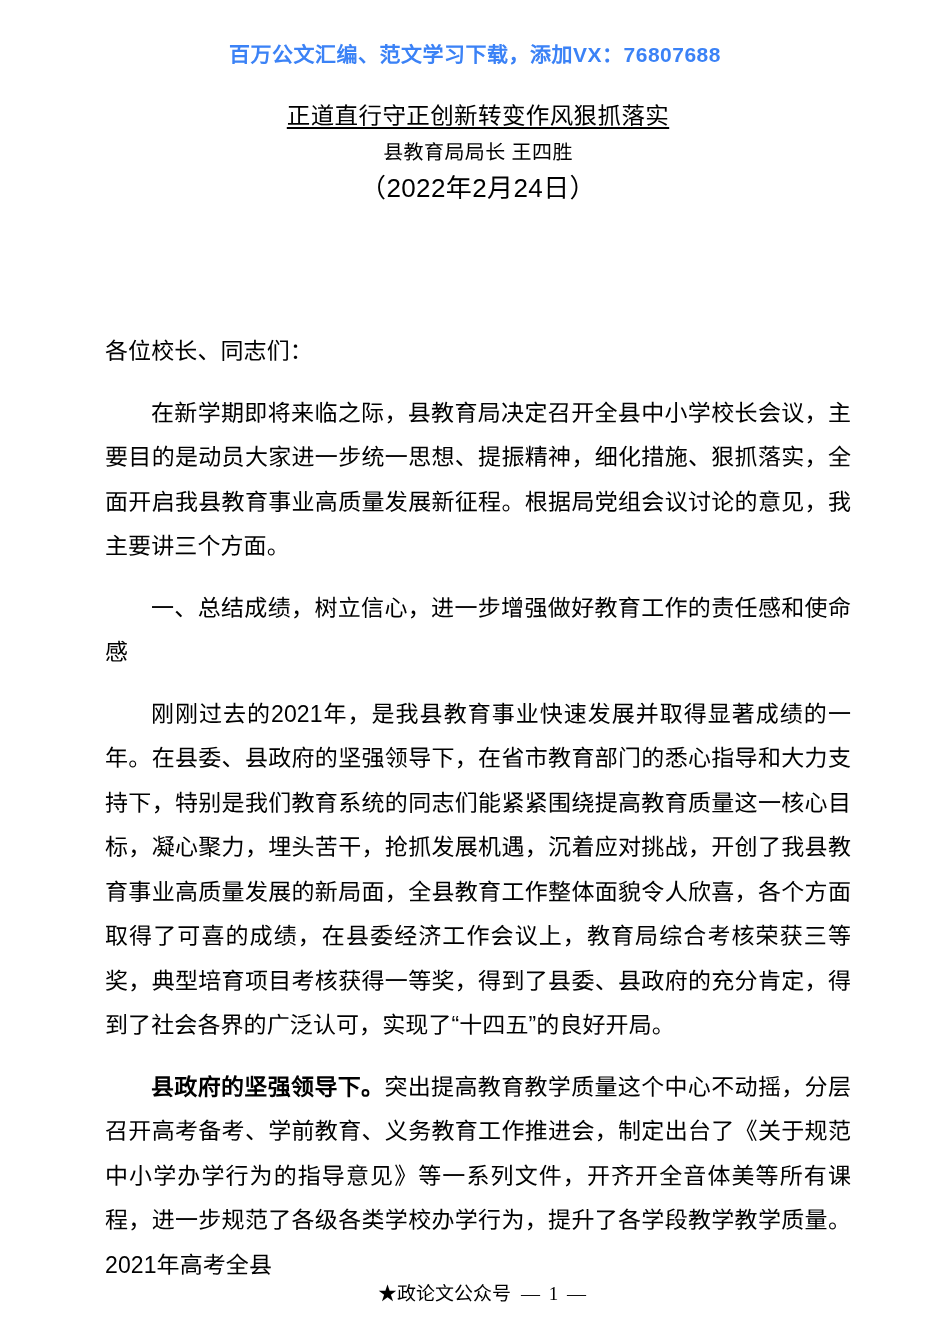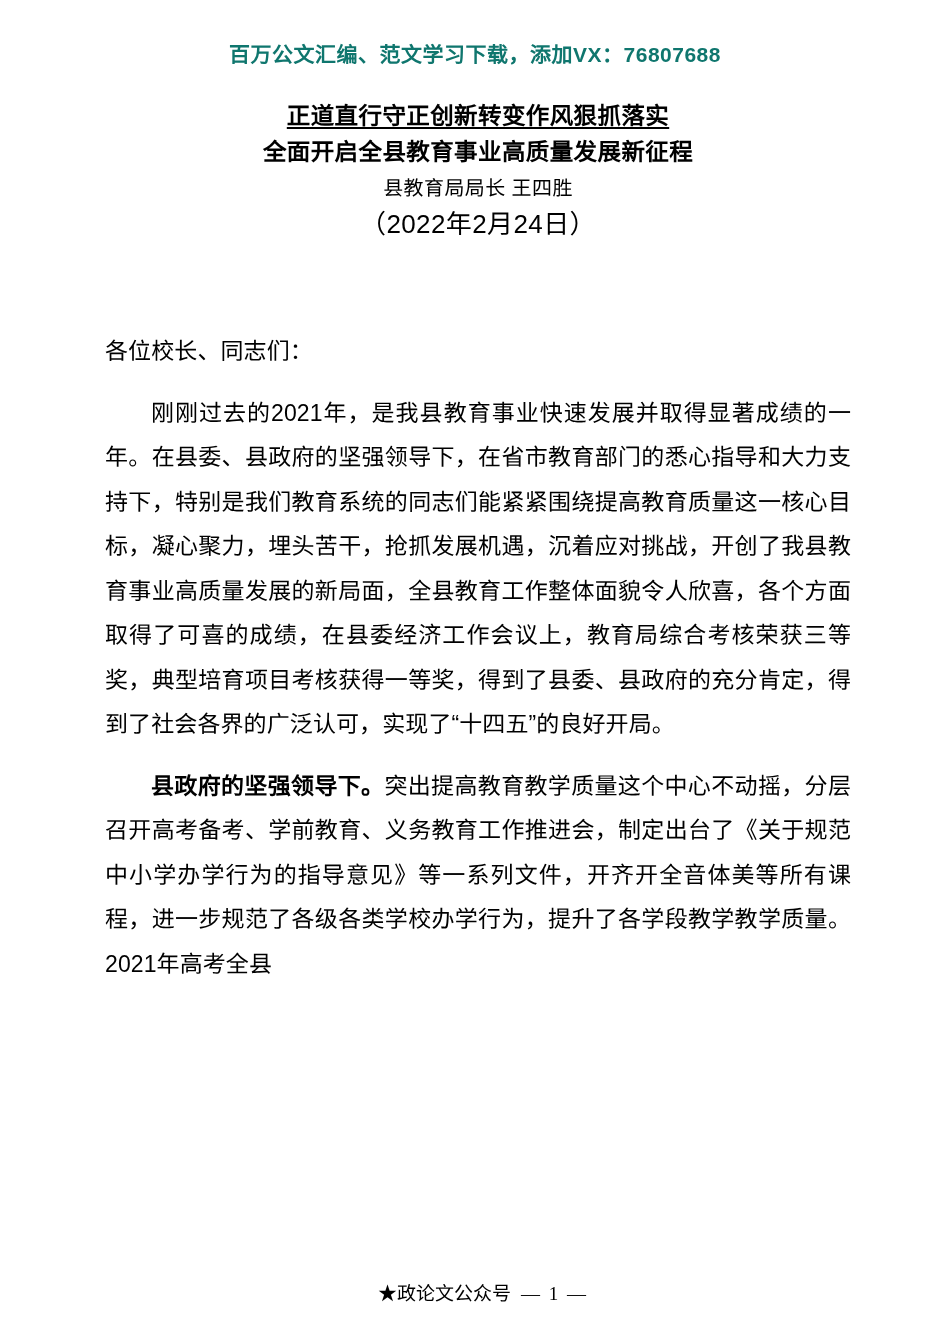--- a/index.html
+++ b/index.html
@@ -21,41 +21,41 @@
     color: #000000;
   }
 
   
   .ad-banner {
     position: absolute;
     top: 42px;
     left: 0;
     width: 950px;
     text-align: center;
-    color: #0f766e;
+    color: #3b82f6;
     font-size: 21px;
     font-weight: 700;
     letter-spacing: 0.5px;
     line-height: 1.2;
     white-space: nowrap;
   }
 
   
   .title-block {
     position: absolute;
     top: 98px;
     left: 88px;
     width: 780px;
     text-align: center;
   }
 
   .title-line {
     font-size: 23.5px;
     line-height: 36px;
-    font-weight: 700;
+    font-weight: 400;
     letter-spacing: 0.4px;
     white-space: nowrap;
   }
 
   .title-line.underlined {
     text-decoration: underline;
     text-underline-offset: 3px;
     text-decoration-thickness: 1.5px;
   }
 
@@ -133,30 +133,31 @@
 </style>
 </head>
 <body>
 
 <div class="page">
 
   <div class="ad-banner">百万公文汇编、范文学习下载，添加VX：76807688</div>
 
   <div class="title-block">
     <div class="title-line underlined">正道直行守正创新转变作风狠抓落实</div>
-    <div class="title-line">全面开启全县教育事业高质量发展新征程</div>
     <div class="title-author">县教育局局长  王四胜</div>
     <div class="title-date">（2022年2月24日）</div>
   </div>
 
   <div class="body-block">
 
     <p class="para salutation">各位校长、同志们：</p>
 
+    <p class="para indent">在新学期即将来临之际，县教育局决定召开全县中小学校长会议，主要目的是动员大家进一步统一思想、提振精神，细化措施、狠抓落实，全面开启我县教育事业高质量发展新征程。根据局党组会议讨论的意见，我主要讲三个方面。</p>
 
+    <p class="para heading">一、总结成绩，树立信心，进一步增强做好教育工作的责任感和使命感</p>
 
     <p class="para indent">刚刚过去的2021年，是我县教育事业快速发展并取得显著成绩的一年。在县委、县政府的坚强领导下，在省市教育部门的悉心指导和大力支持下，特别是我们教育系统的同志们能紧紧围绕提高教育质量这一核心目标，凝心聚力，埋头苦干，抢抓发展机遇，沉着应对挑战，开创了我县教育事业高质量发展的新局面，全县教育工作整体面貌令人欣喜，各个方面取得了可喜的成绩，在县委经济工作会议上，教育局综合考核荣获三等奖，典型培育项目考核获得一等奖，得到了县委、县政府的充分肯定，得到了社会各界的广泛认可，实现了“十四五”的良好开局。</p>
 
 
     <p class="para indent"><span class="lead">县政府的坚强领导下。</span><span>突出提高教育教学质量这个中心不动摇，分层召开高考备考、学前教育、义务教育工作推进会，制定出台了《关于规范中小学办学行为的指导意见》等一系列文件，开齐开全音体美等所有课程，进一步规范了各级各类学校办学行为，提升了各学段教学教学质量。2021年高考全县</span></p>
 
   </div>
 
   <div class="footer">
     <span class="footer-mark">★政论文公众号</span><span class="footer-page">— 1 —</span>

